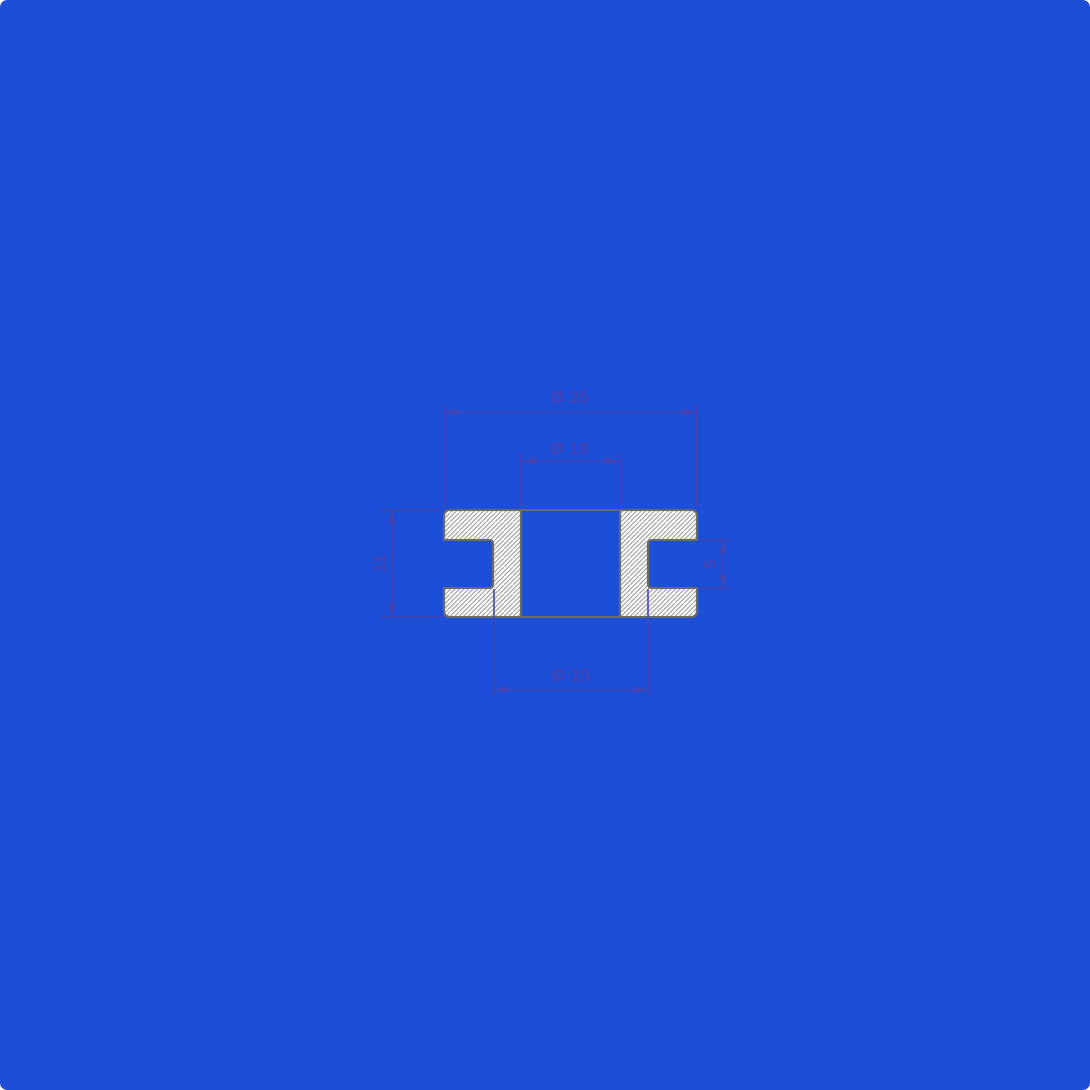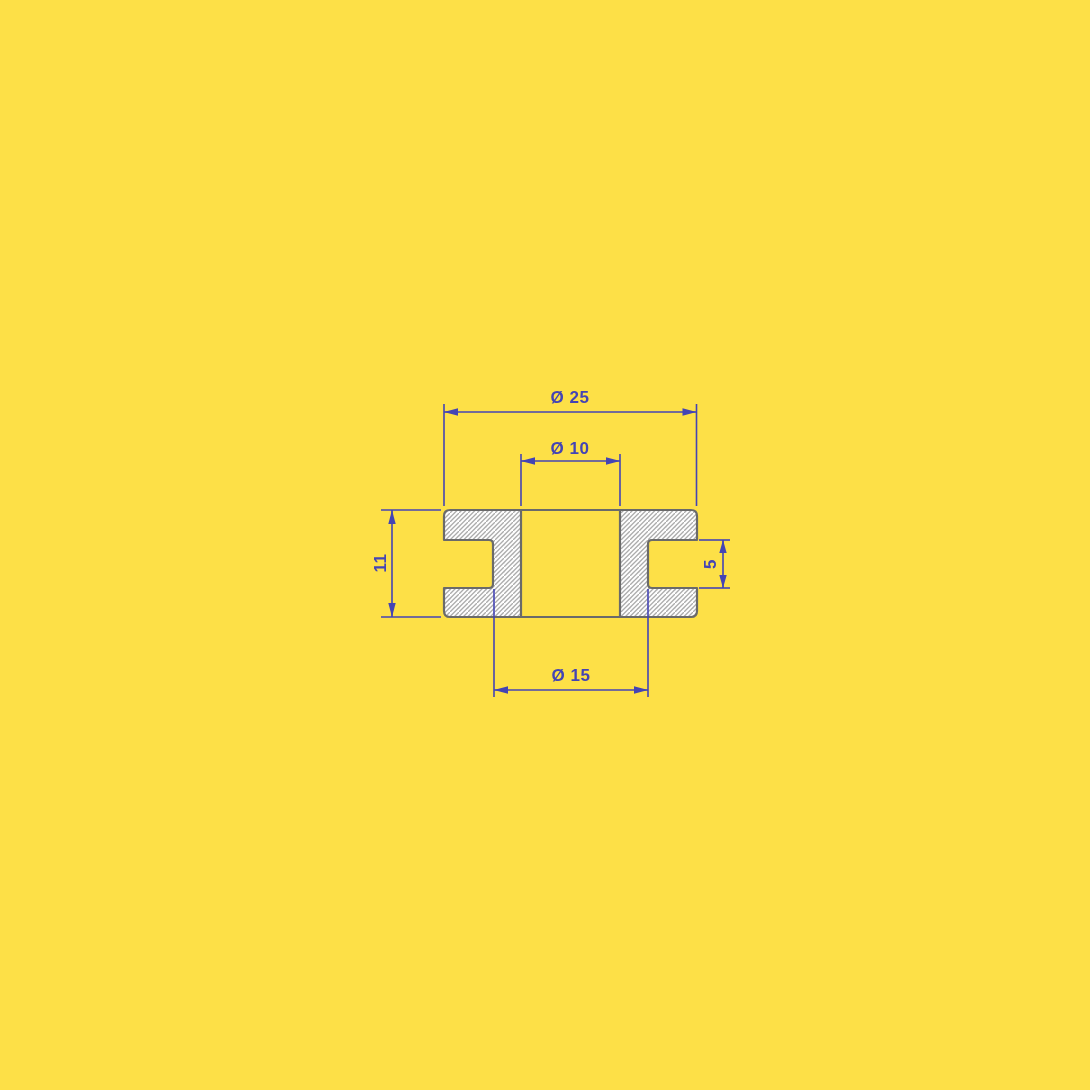--- a/index.html
+++ b/index.html
@@ -5,22 +5,23 @@
   html, body {
     margin: 0;
     padding: 0;
     background: #ffffff;
     font-family: "Liberation Sans", sans-serif;
   }
   .canvas {
     position: relative;
     width: 1090px;
     height: 1090px;
-    background: #fde047;
+    background: #1d4ed8;
     overflow: hidden;
+    border-radius: 7px;
   }
   svg.drawing {
     position: absolute;
     left: 0;
     top: 0;
   }
   text.dim-label {
     font-family: "Liberation Sans", sans-serif;
     font-size: 17px;
     font-weight: bold;

